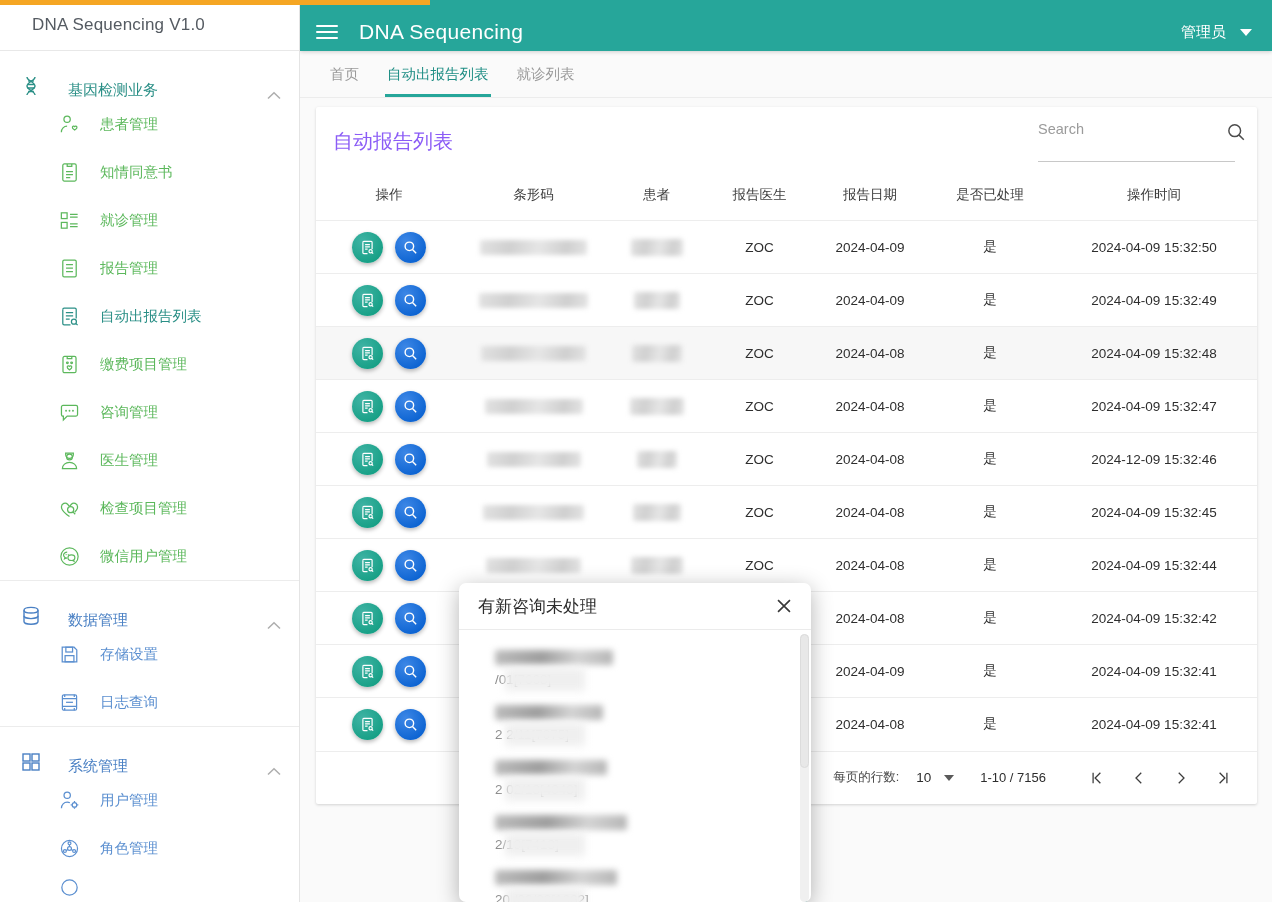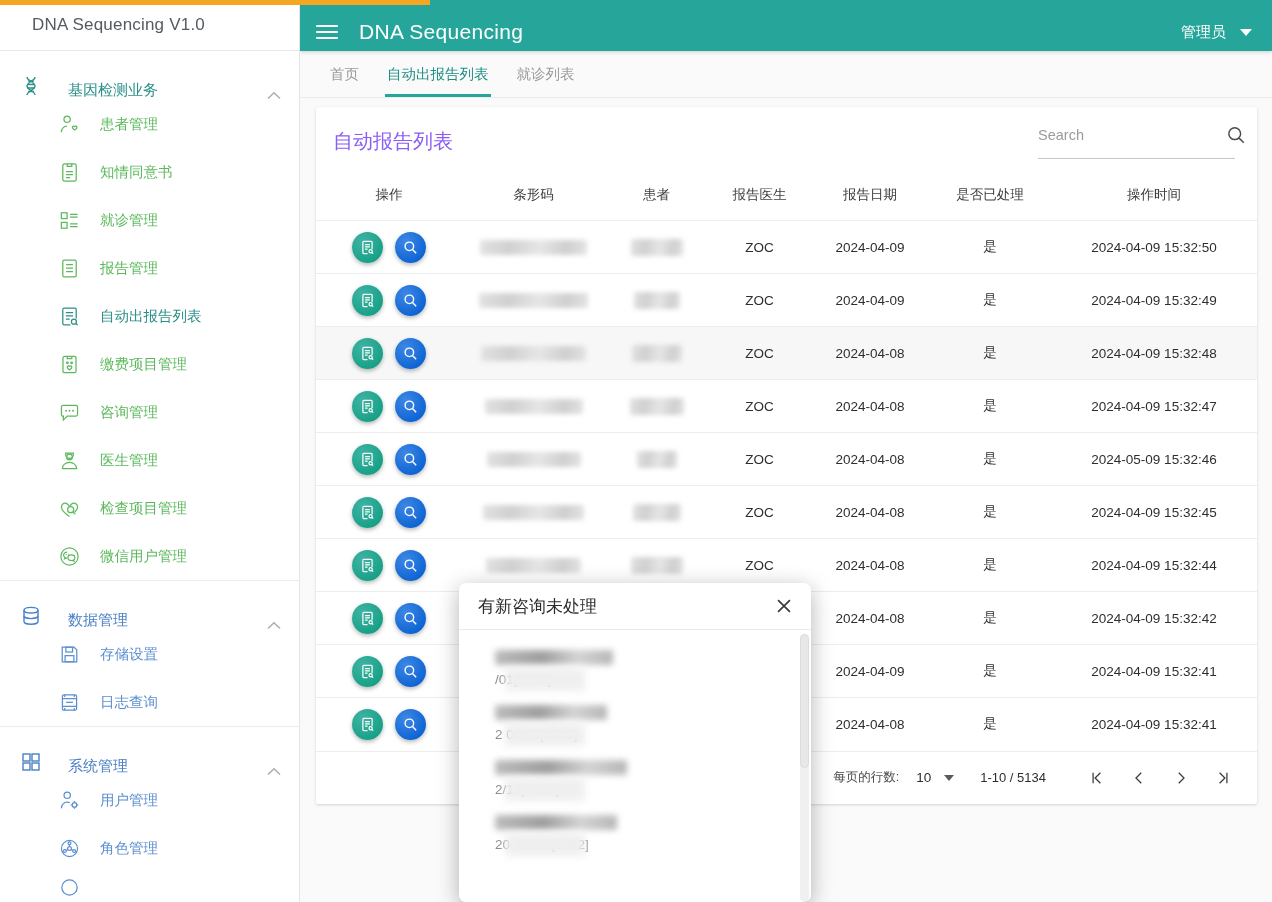--- a/index.html
+++ b/index.html
@@ -98,22 +98,22 @@
     position: absolute; top: 107px; left: 16px; width: 941px;
     background: #fff; box-shadow: 0 1px 3px rgba(0,0,0,.16);
     border-radius: 2px; overflow: hidden;
   }
   #card-head {
     height: 69px; display: flex; align-items: center; padding: 0 22px 0 17px;
   }
   #card-title { font-size: 20px; color: #8b5cf6; text-align: right; }
   #card-head-spacer { flex: 1; }
   #search-wrap {
-    display: flex; align-items: center; width: 197px;
-    border-bottom: 1px solid #c8c8c8; padding-bottom: 12px;
+    display: flex; align-items: flex-start; width: 197px;
+    border-bottom: 1px solid #c8c8c8; padding-bottom: 18px;
   }
   #search-input {
     border: none; outline: none; flex: 1; font-size: 14.5px;
     color: #444; font-family: inherit; background: transparent;
   }
   #search-input::placeholder { color: #9b9b9b; }
   #search-icon-btn { width: 22px; height: 22px; cursor: pointer; color: #4c4c4c; }
 
   table { width: 100%; border-collapse: collapse; }
   thead th {
@@ -634,21 +634,21 @@
                     <path d="M14.8 14.8 20 20"></path>
                   </svg>
                 </span>
               </div>
             </td>
             <td class="col-bar"><span class="redact" style="width:94px;height:15px"></span></td>
             <td class="col-pat"><span class="redact" style="width:40px;height:17px"></span></td>
             <td class="col-doc">ZOC</td>
             <td class="col-date">2024-04-08</td>
             <td class="col-done">是</td>
-            <td class="col-time">2024-05-09 15:32:46</td>
+            <td class="col-time">2024-12-09 15:32:46</td>
           </tr>
           <tr>
             <td class="col-op">
               <div class="act-cell">
                 <span class="act-btn act-report">
                   <svg width="17" height="17" viewBox="0 0 24 24" fill="none" stroke="currentColor" stroke-width="1.7">
                     <path d="M5.5 4.6A1.3 1.3 0 0 1 6.8 3.3h10.4A1.3 1.3 0 0 1 18.5 4.6V14"></path>
                     <path d="M5.5 4.6V19.4a1.3 1.3 0 0 0 1.3 1.3H12"></path>
                     <path d="M8.6 8h6.8M8.6 11.2h6.8M8.6 14.4h3.6"></path>
                     <circle cx="16.4" cy="17.2" r="2.3"></circle>
@@ -780,21 +780,21 @@
           </tr>
         </tbody>
     </table>
 
     <div id="pager">
       <span id="rows-label">每页的行数:</span>
       <span id="rows-select">
         <span id="rows-value">10</span>
         <span id="rows-caret"></span>
       </span>
-      <span id="range-text">1-10 / 5134</span>
+      <span id="range-text">1-10 / 7156</span>
       <span class="pg-btn" id="pg-first">
         <svg width="18" height="18" viewBox="0 0 24 24" fill="none" stroke="currentColor" stroke-width="1.7">
             <path d="M16.5 5 9.5 12l7 7"></path>
             <path d="M6.8 5v14"></path>
           </svg>
       </span>
       <span class="pg-btn">
         <svg width="18" height="18" viewBox="0 0 24 24" fill="none" stroke="currentColor" stroke-width="1.7">
             <path d="M15 5 8 12l7 7"></path>
           </svg>
@@ -825,20 +825,24 @@
       <svg width="22" height="22" viewBox="0 0 24 24" fill="none" stroke="currentColor" stroke-width="1.8">
         <path d="M5.5 5.5 18.5 18.5M18.5 5.5 5.5 18.5"></path>
       </svg>
     </div>
   </div>
   <div id="modal-body">
     <div id="notice-list">
         <div class="notice-item">
           <div class="notice-name" style="width:118px"></div>
           <div class="notice-meta">/01[7668]<span class="mask"></span></div>
+        </div>
+        <div class="notice-item">
+          <div class="notice-name" style="width:108px"></div>
+          <div class="notice-meta">2        2/11[7075]<span class="mask"></span></div>
         </div>
         <div class="notice-item">
           <div class="notice-name" style="width:112px"></div>
           <div class="notice-meta">2        02/18[4048]<span class="mask"></span></div>
         </div>
         <div class="notice-item">
           <div class="notice-name" style="width:132px"></div>
           <div class="notice-meta">2/19[7413]<span class="mask"></span></div>
         </div>
         <div class="notice-item">

